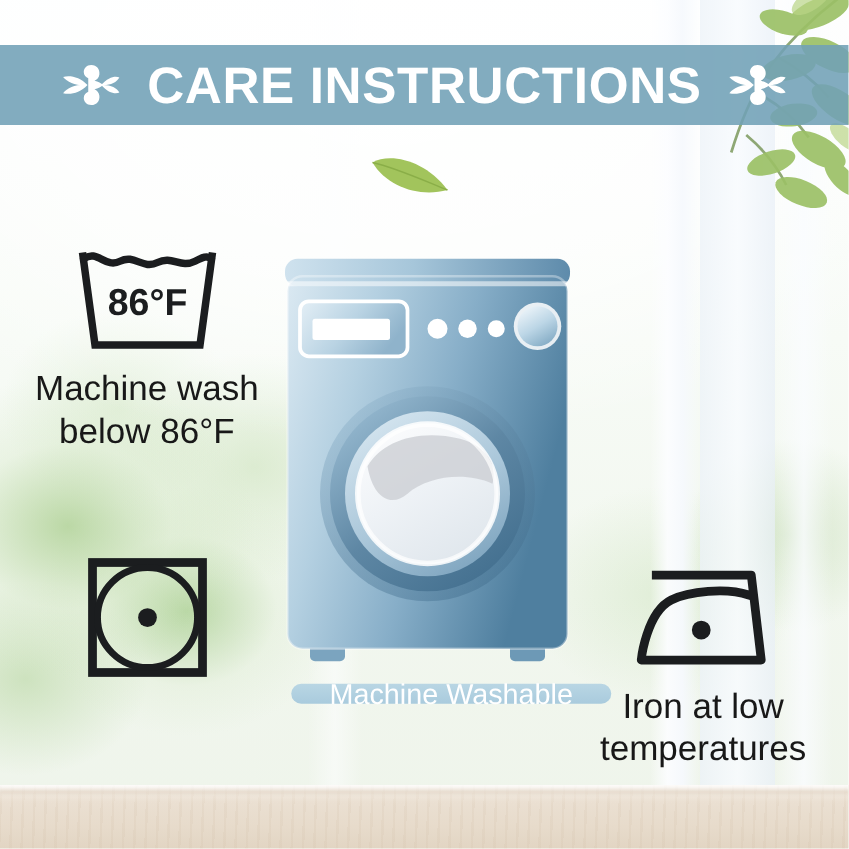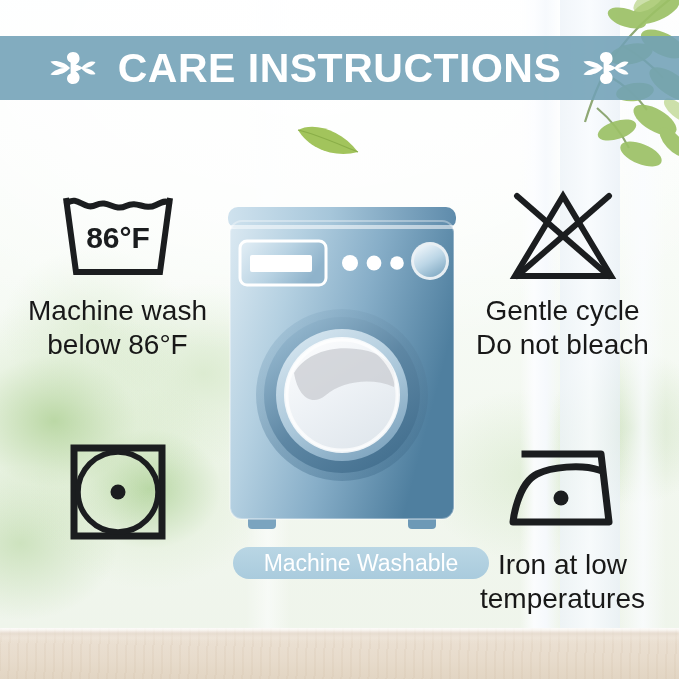--- a/index.html
+++ b/index.html
@@ -105,40 +105,40 @@
     text-align: center;
   }
   .care-item.tl { left: 10px;  top: 186px; }
   .care-item.tr { left: 455px; top: 186px; }
   .care-item.bl { left: 10px;  top: 440px; }
   .care-item.br { left: 455px; top: 440px; }
 
   .symbol-wrap {
     height: 108px;
     display: flex;
-    align-items: flex-start;
+    align-items: center;
     justify-content: center;
   }
   .caption {
     color: #181818;
     font-size: 28px;
     line-height: 1.22;
     white-space: pre-line;
   }
 
   
   .machine { position: absolute; left: 222px; top: 205px; width: 240px; height: 330px; }
 
   
   .pill {
     position: absolute;
     left: 233px;
     top: 547px;
     width: 256px;
-    height: 32px;
+    height: 16px;
     border-radius: 16px;
     background: linear-gradient(180deg, #b9d6e4 0%, #a9cbdd 100%);
     display: flex;
     align-items: center;
     justify-content: center;
   }
   .pill-label {
     color: #ffffff;
     font-size: 23px;
     line-height: 1;
@@ -214,31 +214,20 @@
       <svg width="124" height="100" viewBox="0 0 124 100">
         <path d="M10 12 L20 86 L104 86 L114 12" fill="none" stroke="#1b1d1f" stroke-width="6" stroke-linejoin="miter"></path>
         <path d="M11 17 C22 9, 28 25, 40 19 C52 13, 58 26, 70 20 C82 14, 88 25, 100 19 C106 16, 110 14, 113 17" fill="none" stroke="#1b1d1f" stroke-width="6" stroke-linecap="round"></path>
         <text x="62" y="62" text-anchor="middle" font-family="'Liberation Sans', sans-serif" font-size="30" font-weight="bold" fill="#1b1d1f">86°F</text>
       </svg>
     </div>
     <div class="caption">Machine wash
 below 86°F</div>
   </div>
 
-  <div class="care-item tr">
-    <div class="symbol-wrap">
-      <svg width="120" height="100" viewBox="0 0 120 100">
-        <path d="M60 10 L108 90 L12 90 Z" fill="none" stroke="#1b1d1f" stroke-width="6" stroke-linejoin="miter"></path>
-        <line x1="14" y1="10" x2="106" y2="90" stroke="#1b1d1f" stroke-width="6" stroke-linecap="round"></line>
-        <line x1="106" y1="10" x2="14" y2="90" stroke="#1b1d1f" stroke-width="6" stroke-linecap="round"></line>
-      </svg>
-    </div>
-    <div class="caption">Gentle cycle
-Do not bleach</div>
-  </div>
 
   <div class="care-item bl">
     <div class="symbol-wrap">
       <svg width="104" height="104" viewBox="0 0 104 104">
         <rect x="8" y="8" width="88" height="88" fill="none" stroke="#1b1d1f" stroke-width="7"></rect>
         <circle cx="52" cy="52" r="40" fill="none" stroke="#1b1d1f" stroke-width="5.5"></circle>
         <circle cx="52" cy="52" r="7.5" fill="#1b1d1f"></circle>
       </svg>
     </div>
   </div>

